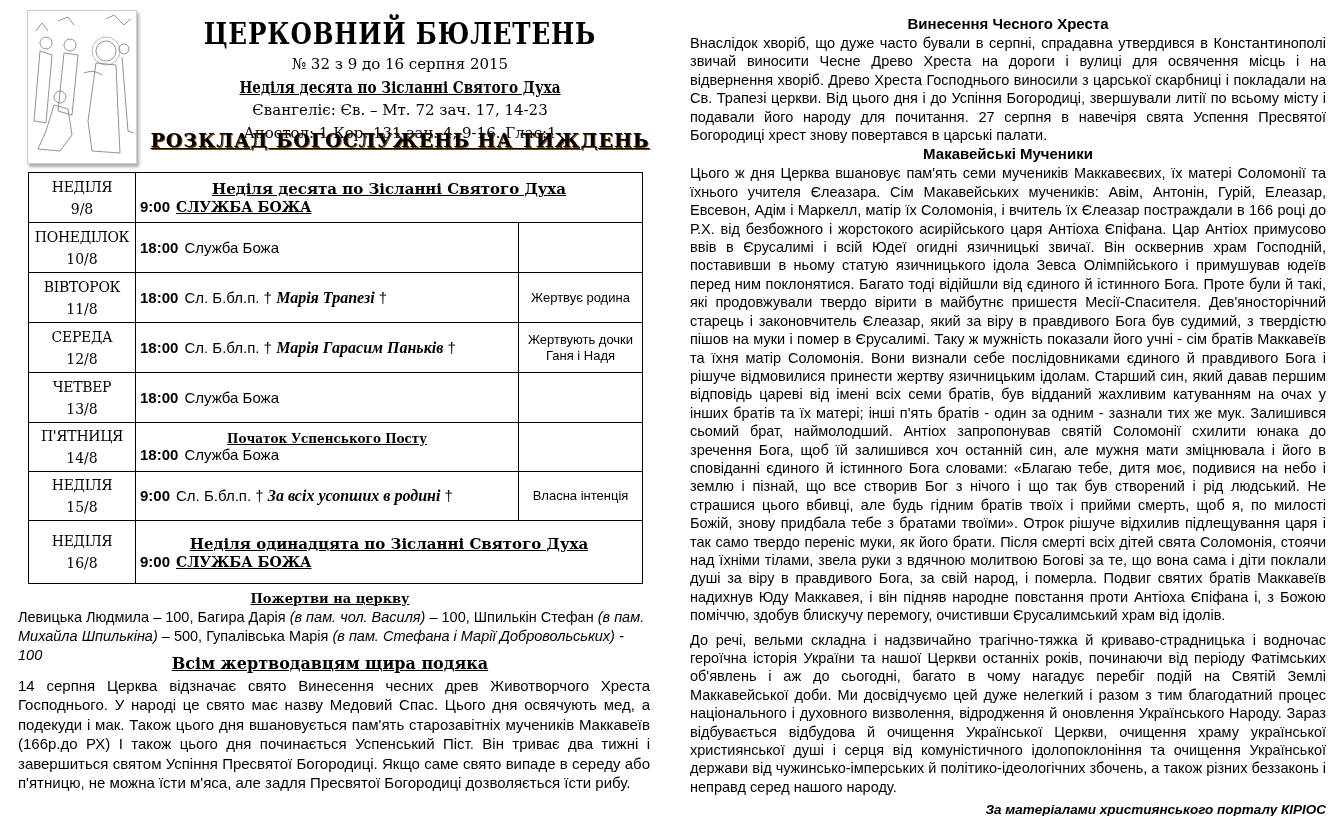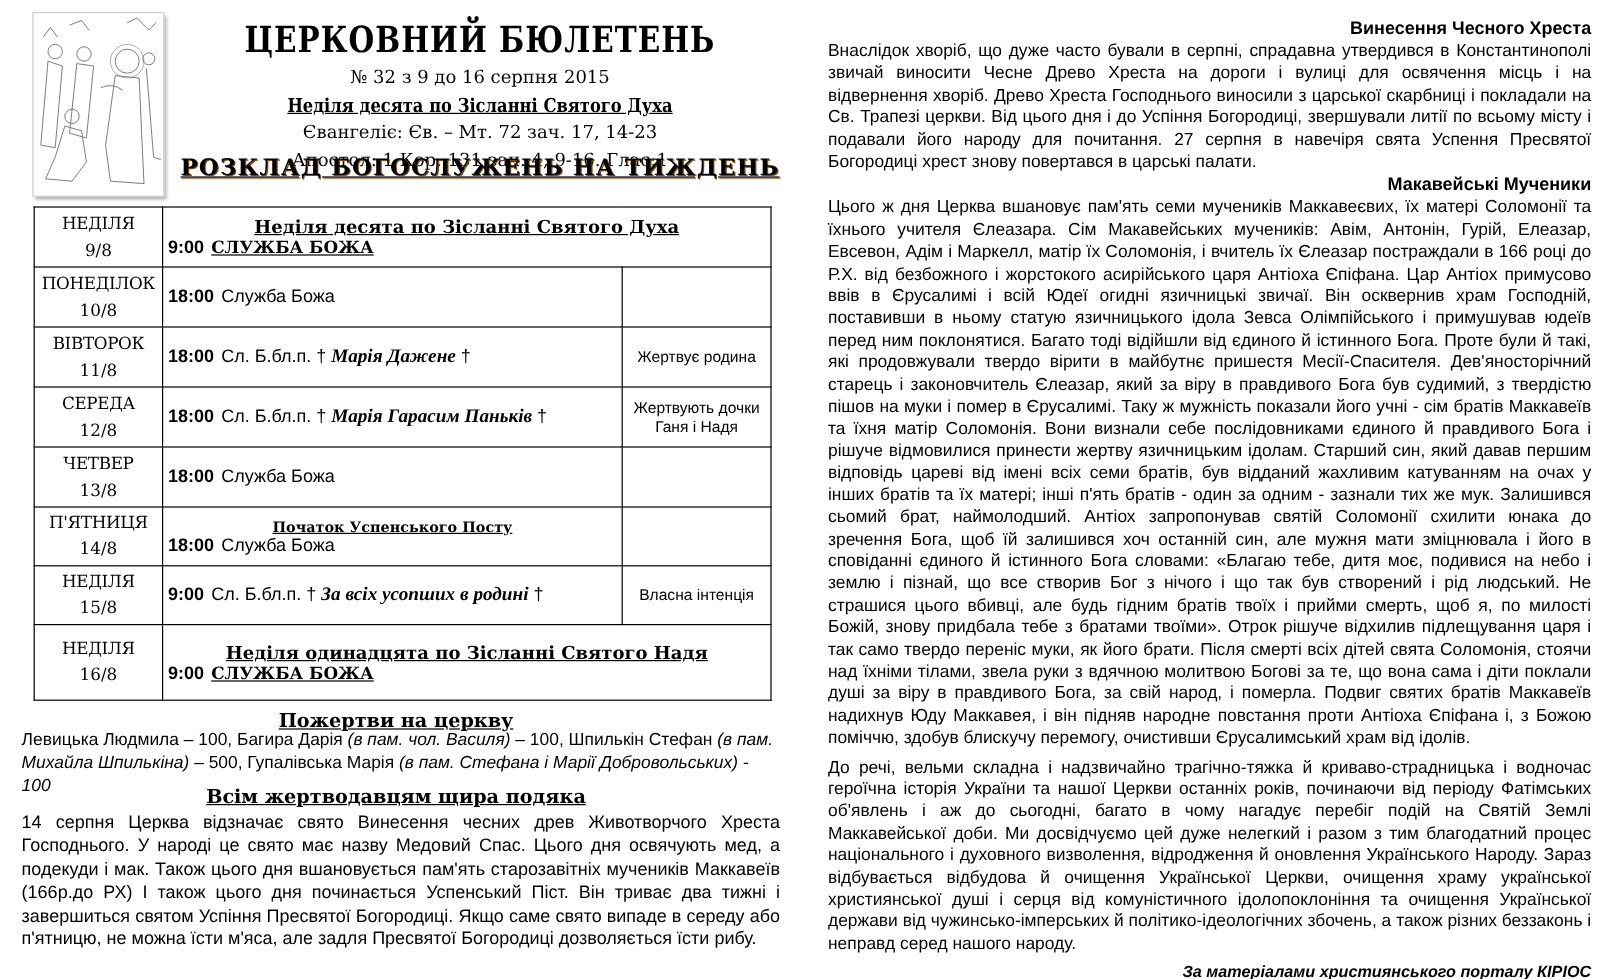--- a/index.html
+++ b/index.html
@@ -29,28 +29,28 @@
   td.svc { font-size:15px; padding-left:8px; }
   td.note { width:115px; text-align:center; font-size:13px; line-height:16px; }
   .t { font-weight:bold; margin-right:6px; }
   .name-it { font-family:"Liberation Serif", serif; font-style:italic; font-weight:bold; font-size:16px; }
   .cell-title { text-align:center; font-family:"DejaVu Serif", serif; font-weight:bold; font-size:15px;
                 text-decoration:underline; }
   .cell-title.small { font-size:12px; }
   .slav { font-family:"DejaVu Serif", serif; font-weight:bold; text-decoration:underline; font-size:14px; }
 
   .don-title { position:absolute; left:0; width:660px; top:591px; text-align:center;
-               font-family:"DejaVu Serif", serif; font-weight:bold; font-size:16px; text-decoration:underline; }
+               font-family:"DejaVu Serif", serif; font-weight:bold; font-size:13px; text-decoration:underline; }
   .don-text { position:absolute; left:18px; width:630px; top:608px; font-size:14.5px; line-height:19px; }
   .don-text i { font-style:italic; }
   .thanks { position:absolute; left:0; width:660px; top:654px; text-align:center;
             font-family:"DejaVu Serif", serif; font-weight:bold; font-size:16px; text-decoration:underline; }
   .feast { position:absolute; left:18px; width:632px; top:676px; font-size:15px; line-height:19.4px; text-align:justify; }
 
-  .rt-h { text-align:right; font-weight:bold; font-size:15px; margin:0; line-height:20px; }
+  .rt-h { text-align:center; font-weight:bold; font-size:15px; margin:0; line-height:20px; }
   .rt-p { text-align:justify; font-size:14.5px; line-height:18.4px; margin:0; }
   .rt-p.gap { margin-top:6px; }
   .source { text-align:right; font-weight:bold; font-style:italic; font-size:13.5px; margin-top:6px; }
 </style>
 </head>
 <body>
 
 <div class="left">
   <div class="icon-img">
     <svg width="108" height="152" viewBox="0 0 108 152">
@@ -88,21 +88,21 @@
         <div><span class="t">9:00</span><span class="slav">СЛУЖБА БОЖА</span></div>
       </td>
     </tr>
     <tr style="height:50px">
       <td class="day"><span class="dname">ПОНЕДІЛОК</span><span>10/8</span></td>
       <td class="svc"><span class="t">18:00</span><span>Служба Божа</span></td>
       <td class="note"></td>
     </tr>
     <tr style="height:50px">
       <td class="day"><span class="dname">ВІВТОРОК</span><span>11/8</span></td>
-      <td class="svc"><span class="t">18:00</span><span>Сл. Б.бл.п. †</span> <span class="name-it">Марія Дажене</span> <span>†</span></td>
+      <td class="svc"><span class="t">18:00</span><span>Сл. Б.бл.п. †</span> <span class="name-it">Марія Трапезі</span> <span>†</span></td>
       <td class="note">Жертвує родина</td>
     </tr>
     <tr style="height:50px">
       <td class="day"><span class="dname">СЕРЕДА</span><span>12/8</span></td>
       <td class="svc"><span class="t">18:00</span><span>Сл. Б.бл.п. †</span> <span class="name-it">Марія Гарасим Паньків</span> <span>†</span></td>
       <td class="note">Жертвують дочки Ганя і Надя</td>
     </tr>
     <tr style="height:50px">
       <td class="day"><span class="dname">ЧЕТВЕР</span><span>13/8</span></td>
       <td class="svc"><span class="t">18:00</span><span>Служба Божа</span></td>
@@ -117,21 +117,21 @@
       <td class="note"></td>
     </tr>
     <tr style="height:49px">
       <td class="day"><span class="dname">НЕДІЛЯ</span><span>15/8</span></td>
       <td class="svc"><span class="t">9:00</span><span>Сл. Б.бл.п. †</span> <span class="name-it">За всіх усопших в родині</span> <span>†</span></td>
       <td class="note">Власна інтенція</td>
     </tr>
     <tr style="height:63px">
       <td class="day"><span class="dname">НЕДІЛЯ</span><span>16/8</span></td>
       <td class="svc" colspan="2">
-        <div class="cell-title">Неділя одинадцята по Зісланні Святого Надя</div>
+        <div class="cell-title">Неділя одинадцята по Зісланні Святого Духа</div>
         <div><span class="t">9:00</span><span class="slav">СЛУЖБА БОЖА</span></div>
       </td>
     </tr>
   </tbody>
     </table>
 
   <div class="don-title">Пожертви на церкву</div>
   <div class="don-text"><span>Левицька Людмила – 100, Багира Дарія </span><i>(в пам. чол. Василя)</i><span> – 100, Шпилькін Стефан </span><i>(в пам. Михайла Шпилькіна)</i><span> – 500, Гупалівська Марія </span><i>(в пам. Стефана і Марії Добровольських) - 100</i></div>
   <div class="thanks">Всім жертводавцям щира подяка</div>
   <div class="feast">14 серпня Церква відзначає свято Винесення чесних древ Животворчого Хреста Господнього. У народі це свято має назву Медовий Спас. Цього дня освячують мед, а подекуди і мак. Також цього дня вшановується пам'ять старозавітніх мучеників Маккавеїв (166р.до РХ) І також цього дня починається Успенський Піст. Він триває два тижні і завершиться святом Успіння Пресвятої Богородиці. Якщо саме свято випаде в середу або п'ятницю, не можна їсти м'яса, але задля Пресвятої Богородиці дозволяється їсти рибу.</div>

